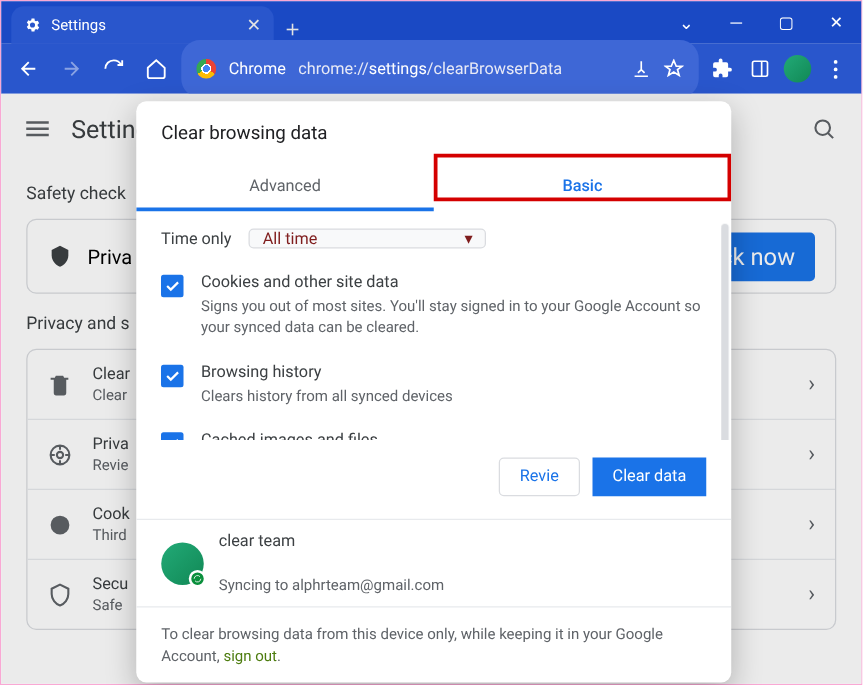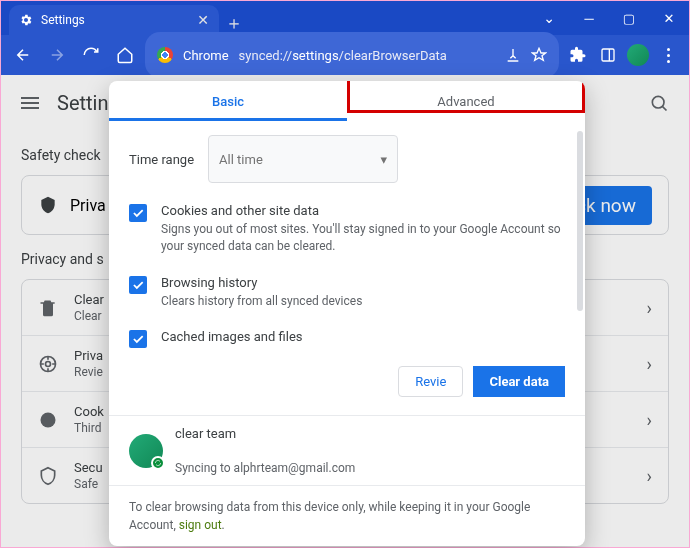--- a/index.html
+++ b/index.html
@@ -52,30 +52,30 @@
 .dialog-tabs{display:flex;height:40px;position:relative}
 .dialog-tab{flex:1;display:flex;align-items:center;justify-content:center;font-size:13px;color:#5f6368;cursor:pointer}
 .dialog-tab.active{color:#1a73e8;font-weight:500}
 .tab-underline{position:absolute;bottom:0;left:0;width:50%;height:3px;background:#1a73e8}
 .tab-bottom-border{position:absolute;bottom:0;left:0;right:0;height:1px;background:#dadce0;z-index:-1}
 .highlight-box{position:absolute;top:-6px;left:50%;width:50%;height:38px;border:3px solid #d40000;pointer-events:none}
 .dialog-body{flex:1;overflow:hidden;position:relative}
 .dialog-scroll{position:absolute;inset:0;padding:14px 20px 0;overflow-y:auto}
 .time-row{display:flex;align-items:center;gap:14px;margin-bottom:20px}
 .time-label{font-size:13px;color:#3c4043}
-.time-select{width:190px;height:48px;border:1px solid #dadce0;border-radius:4px;padding:0 10px;font-size:13px;color:#737373;display:flex;align-items:center;justify-content:space-between;background:#f8f9fa}
+.time-select{width:190px;height:16px;border:1px solid #dadce0;border-radius:4px;padding:0 10px;font-size:13px;color:#7f1d1d;display:flex;align-items:center;justify-content:space-between;background:#f8f9fa}
 .check-item{display:flex;gap:14px;margin-bottom:20px}
 .checkbox{width:18px;height:18px;border-radius:2px;background:#1a73e8;flex-shrink:0;display:flex;align-items:center;justify-content:center;margin-top:1px}
 .checkbox svg{width:14px;height:14px;stroke:#fff;stroke-width:3;fill:none}
 .check-text .ct-title{font-size:13px;color:#3c4043;margin-bottom:3px}
 .check-text .ct-sub{font-size:12px;color:#5f6368;line-height:1.4}
 .dialog-scrollbar{position:absolute;right:2px;top:10px;width:6px;height:180px;background:#dadce0;border-radius:3px}
 .dialog-footer{padding:14px 20px;display:flex;justify-content:flex-end;gap:10px}
 .btn-cancel{border:1px solid #dadce0;background:#fff;color:#1a73e8;padding:7px 16px;border-radius:4px;font-size:13px;cursor:pointer}
-.btn-clear{border:none;background:#1a73e8;color:#fff;padding:7px 16px;border-radius:0;font-size:13px;cursor:pointer;font-weight:700}
+.btn-clear{border:none;background:#1a73e8;color:#fff;padding:7px 16px;border-radius:0;font-size:13px;cursor:pointer;font-weight:400}
 .account-row{display:flex;align-items:center;gap:12px;padding:10px 20px;border-bottom:1px solid #e8eaed;border-top:1px solid #e8eaed;margin-top:4px}
 .account-avatar{width:34px;height:34px;border-radius:50%;background:linear-gradient(135deg,#2a7 0%,#185 100%);position:relative;flex-shrink:0}
 .sync-badge{position:absolute;bottom:-2px;right:-2px;width:14px;height:14px;border-radius:50%;background:#0a8f3c;border:2px solid #fff;display:flex;align-items:center;justify-content:center}
 .sync-badge svg{width:8px;height:8px;stroke:#fff;stroke-width:2;fill:none}
 .account-text .acct-name{font-size:13px;color:#3c4043}
 .account-text .acct-sub{font-size:12px;color:#5f6368;margin-top:20px}
 .footer-note{padding:12px 20px;font-size:12px;color:#5f6368;line-height:1.5}
 .footer-note .link{color:#4d7c0f;cursor:pointer}
 </style>
 </head>
@@ -118,21 +118,21 @@
         </svg>
       </div>
     <div class="tbtn">
         <svg viewBox="0 0 24 24" fill="none" stroke="#fff" stroke-width="2">
           <path d="M3 11l9-8 9 8v9a2 2 0 01-2 2H5a2 2 0 01-2-2z"></path>
         </svg>
       </div>
     <div class="omnibox">
       <div class="chrome-icon"></div>
       <span class="bright">Chrome</span>
-      <span class="url"><span>synced://</span><span class="bright">settings</span><span>/clearBrowserData</span></span>
+      <span class="url"><span>chrome://</span><span class="bright">settings</span><span>/clearBrowserData</span></span>
       <svg width="16" height="16" viewBox="0 0 24 24" fill="none" stroke="#fff" stroke-width="2">
           <path d="M8 17l4-4 4 4M12 3v10M4 21h16"></path>
         </svg>
       <svg width="16" height="16" viewBox="0 0 24 24" fill="none" stroke="#fff" stroke-width="2">
           <path d="M12 2l3 7h7l-5.5 4 2 7-6.5-4-6.5 4 2-7L2 9h7z"></path>
         </svg>
     </div>
     <div class="tool-right">
       <div>
           <svg width="18" height="18" viewBox="0 0 24 24" fill="#fff">
@@ -224,31 +224,32 @@
                 <div class="row-sub">Safe</div>
               </div>
             <div class="row-arrow">›</div>
           </div>
         </div>
       </div>
     </div>
     <div class="scrim"></div>
 
     <div class="dialog">
+      <div class="dialog-title">Clear browsing data</div>
       <div class="dialog-tabs">
         <div class="tab-bottom-border"></div>
+        <div class="dialog-tab">Advanced</div>
         <div class="dialog-tab active">Basic</div>
-        <div class="dialog-tab">Advanced</div>
         <div class="tab-underline"></div>
         <div class="highlight-box"></div>
       </div>
       <div class="dialog-body">
         <div class="dialog-scroll">
           <div class="time-row">
-            <span class="time-label">Time range</span>
+            <span class="time-label">Time only</span>
             <div class="time-select">
               <span>All time</span>
               <span>▾</span>
             </div>
           </div>
           <div class="check-item">
             <div class="checkbox">
                 <svg viewBox="0 0 24 24">
                   <path d="M5 12l5 5L20 7"></path>
                 </svg>

